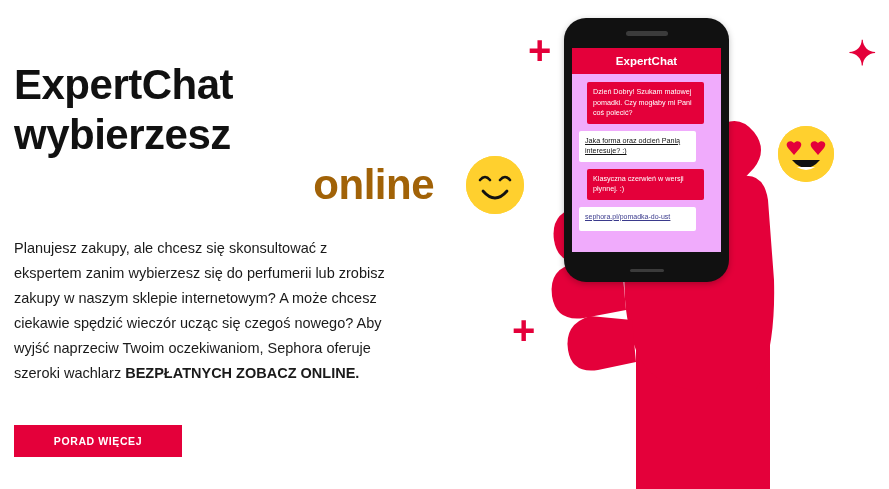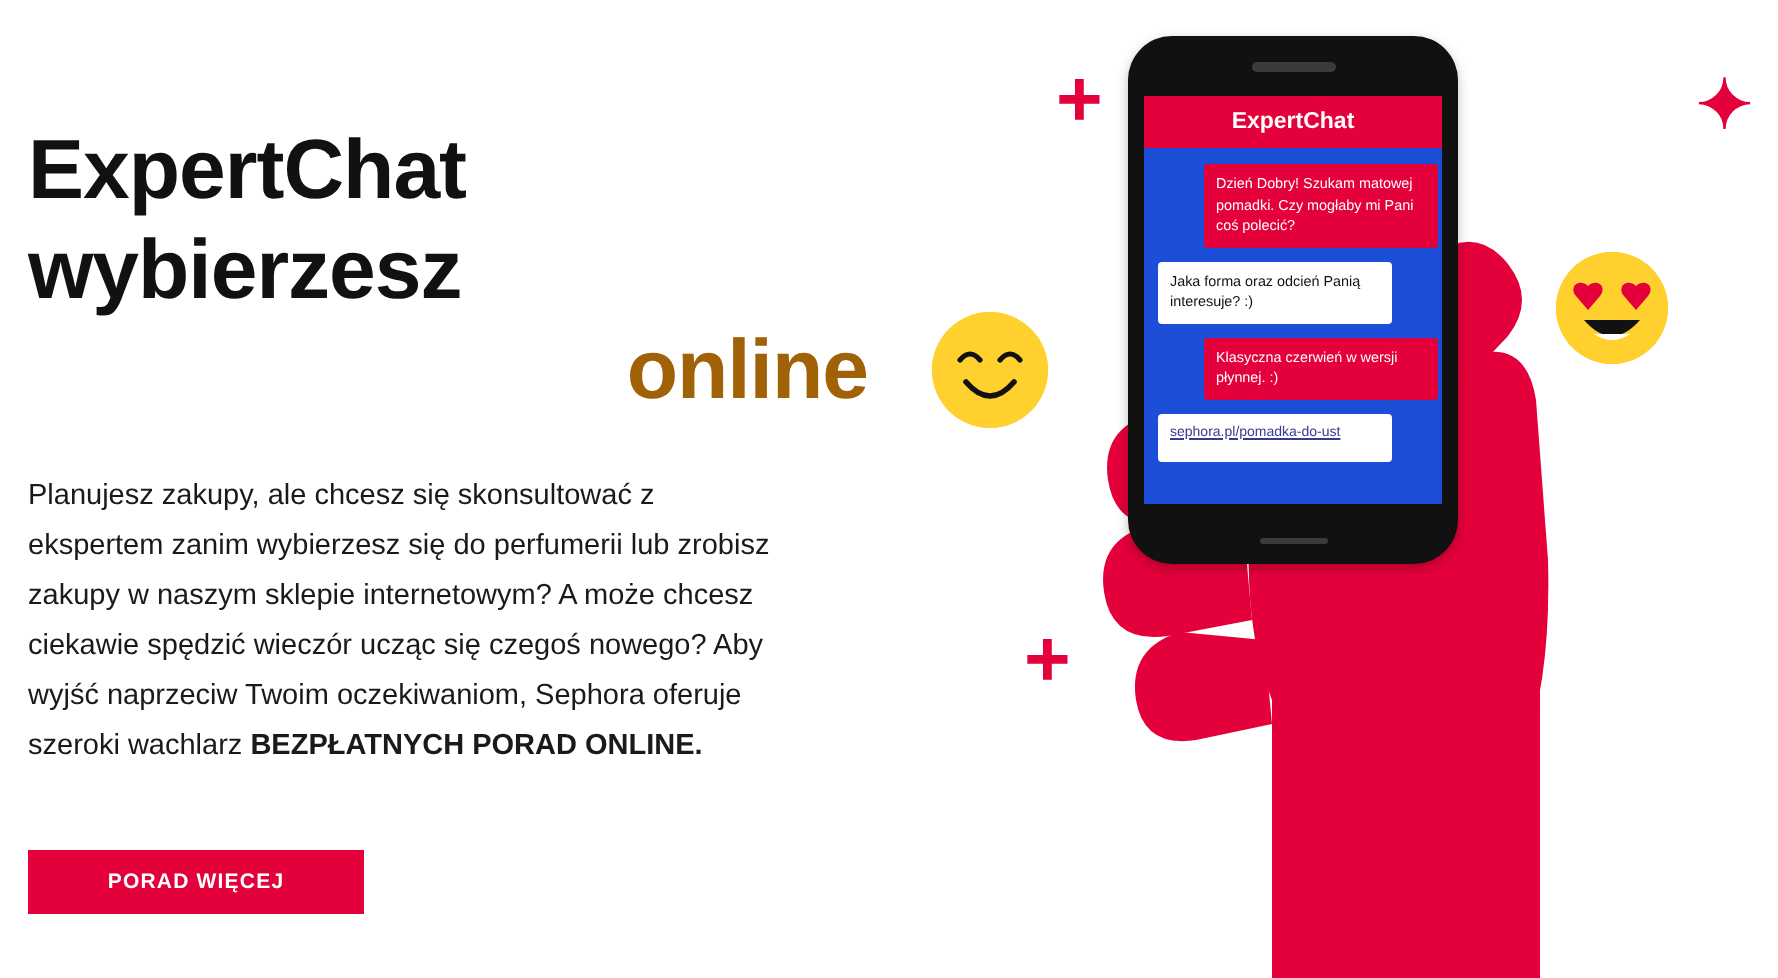--- a/index.html
+++ b/index.html
@@ -119,38 +119,39 @@
     height: 26px;
     background: #e4003a;
     color: #ffffff;
     display: flex;
     align-items: center;
     justify-content: center;
     font-size: 11.5px;
     font-weight: bold;
   }
   .chat-body {
-    background: #1d4ed8;
+    background: #f0abfc;
     height: 100%;
-    padding: 8px 2px 0 7px;
+    padding: 8px 17px 0 7px;
     box-sizing: border-box;
   }
   .bubble {
     font-size: 7.2px;
     line-height: 10.5px;
     padding: 5px 6px;
     margin-bottom: 7px;
     max-width: 105px;
     word-wrap: break-word;
   }
   .bubble.them {
     background: #ffffff;
     color: #111111;
     margin-right: auto;
     border-radius: 2px;
+    text-decoration: underline;
   }
   .bubble.me {
     background: #e4003a;
     color: #ffffff;
     margin-left: auto;
     border-radius: 2px;
   }
   .bubble .link {
     color: #3a3a8c;
     text-decoration: underline;
@@ -206,21 +207,21 @@
 <div class="page">
 
   <div class="left">
     <h1 class="headline">
       <span>ExpertChat</span><br>
       <span>wybierzesz</span>
       <span class="accent">online</span>
     </h1>
 
     <p class="body-copy">
-      <span>Planujesz zakupy, ale chcesz się skonsultować z ekspertem zanim wybierzesz się do perfumerii lub zrobisz zakupy w naszym sklepie internetowym? A może chcesz ciekawie spędzić wieczór ucząc się czegoś nowego? Aby wyjść naprzeciw Twoim oczekiwaniom, Sephora oferuje szeroki wachlarz </span><b>BEZPŁATNYCH PORAD ONLINE.</b>
+      <span>Planujesz zakupy, ale chcesz się skonsultować z ekspertem zanim wybierzesz się do perfumerii lub zrobisz zakupy w naszym sklepie internetowym? A może chcesz ciekawie spędzić wieczór ucząc się czegoś nowego? Aby wyjść naprzeciw Twoim oczekiwaniom, Sephora oferuje szeroki wachlarz </span><b>BEZPŁATNYCH ZOBACZ ONLINE.</b>
     </p>
 
     <button class="cta">PORAD WIĘCEJ</button>
   </div>
 
   <div class="art">
 
     <svg class="hand" viewBox="0 0 449 489">
 
       <path d="M196 330 L196 489 L330 489 L330 330 Z" fill="#e4003a"></path>

